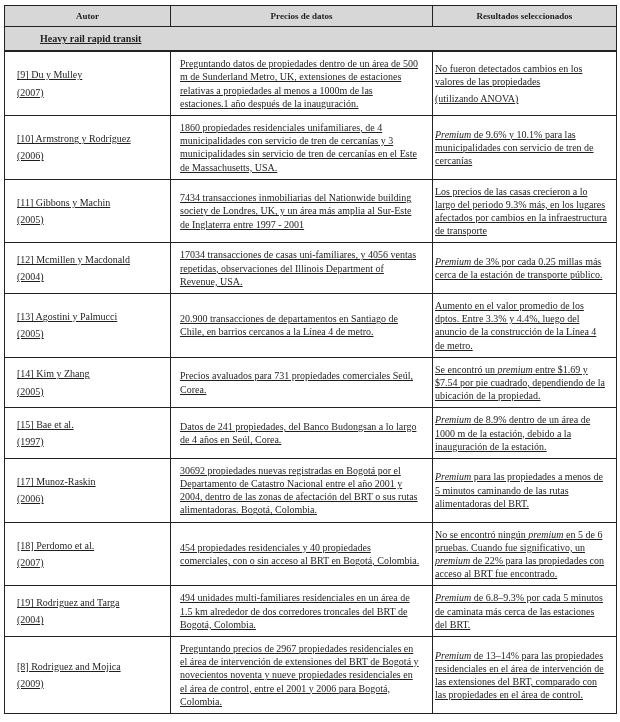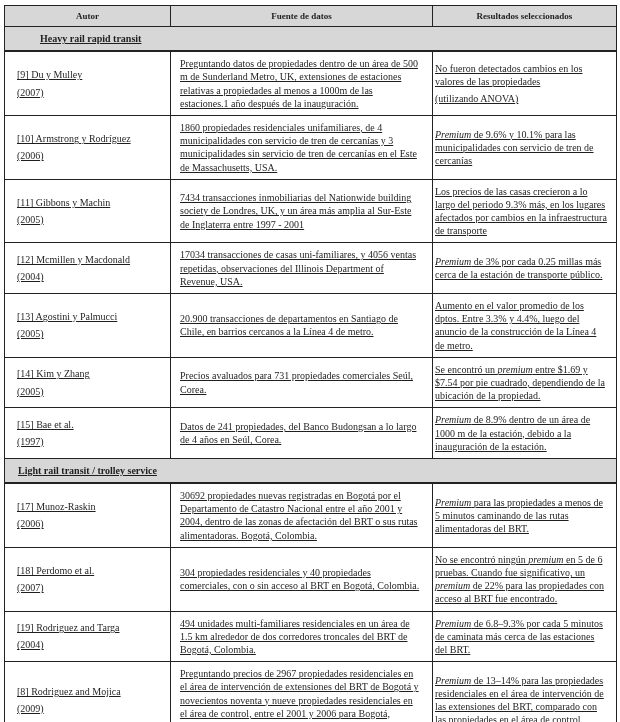--- a/index.html
+++ b/index.html
@@ -81,21 +81,21 @@
 <div class="page">
   <table class="lit-table">
     <colgroup>
       <col style="width:166px">
       <col style="width:262px">
       <col style="width:184px">
     </colgroup>
     <thead>
       <tr>
         <th>Autor</th>
-        <th>Fuente de datos</th>
+        <th>Precios de datos</th>
         <th>Resultados seleccionados</th>
       </tr>
     </thead>
     <tbody>
         <tr class="section-row">
           <td colspan="3" class="deep-indent">Heavy rail rapid transit</td>
         </tr>
         <tr>
           <td class="cell-author">
             <div class="author-name">[9] Du y Mulley</div>
@@ -145,37 +145,34 @@
           <td class="cell-results">Se encontró un <i>premium</i> entre $1.69 y $7.54 por pie cuadrado, dependiendo de la ubicación de la propiedad.</td>
         </tr>
         <tr>
           <td class="cell-author">
             <div class="author-name">[15] Bae et al.</div>
             <div class="author-year">(1997)</div>
           </td>
           <td class="cell-source">Datos de 241 propiedades, del Banco Budongsan a lo largo de 4 años en Seúl, Corea.</td>
           <td class="cell-results"><i>Premium</i> de 8.9% dentro de un área de 1000 m de la estación, debido a la inauguración de la estación.</td>
         </tr>
-        <tr class="section-row">
-          <td colspan="3">Light rail transit / trolley service</td>
-        </tr>
         <tr>
           <td class="cell-author">
             <div class="author-name">[17] Munoz-Raskin</div>
             <div class="author-year">(2006)</div>
           </td>
           <td class="cell-source">30692 propiedades nuevas registradas en Bogotá por el Departamento de Catastro Nacional entre el año 2001 y 2004, dentro de las zonas de afectación del BRT o sus rutas alimentadoras. Bogotá, Colombia.</td>
           <td class="cell-results"><i>Premium</i> para las propiedades a menos de 5 minutos caminando de las rutas alimentadoras del BRT.</td>
         </tr>
         <tr>
           <td class="cell-author">
             <div class="author-name">[18] Perdomo et al.</div>
             <div class="author-year">(2007)</div>
           </td>
-          <td class="cell-source">304 propiedades residenciales y 40 propiedades comerciales, con o sin acceso al BRT en Bogotá, Colombia.</td>
+          <td class="cell-source">454 propiedades residenciales y 40 propiedades comerciales, con o sin acceso al BRT en Bogotá, Colombia.</td>
           <td class="cell-results">No se encontró ningún <i>premium</i> en 5 de 6 pruebas. Cuando fue significativo, un <i>premium</i> de 22% para las propiedades con acceso al BRT fue encontrado.</td>
         </tr>
         <tr>
           <td class="cell-author">
             <div class="author-name">[19] Rodriguez and Targa</div>
             <div class="author-year">(2004)</div>
           </td>
           <td class="cell-source">494 unidades multi-familiares residenciales en un área de 1.5 km alrededor de dos corredores troncales del BRT de Bogotá, Colombia.</td>
           <td class="cell-results"><i>Premium</i> de 6.8–9.3% por cada 5 minutos de caminata más cerca de las estaciones del BRT.</td>
         </tr>

